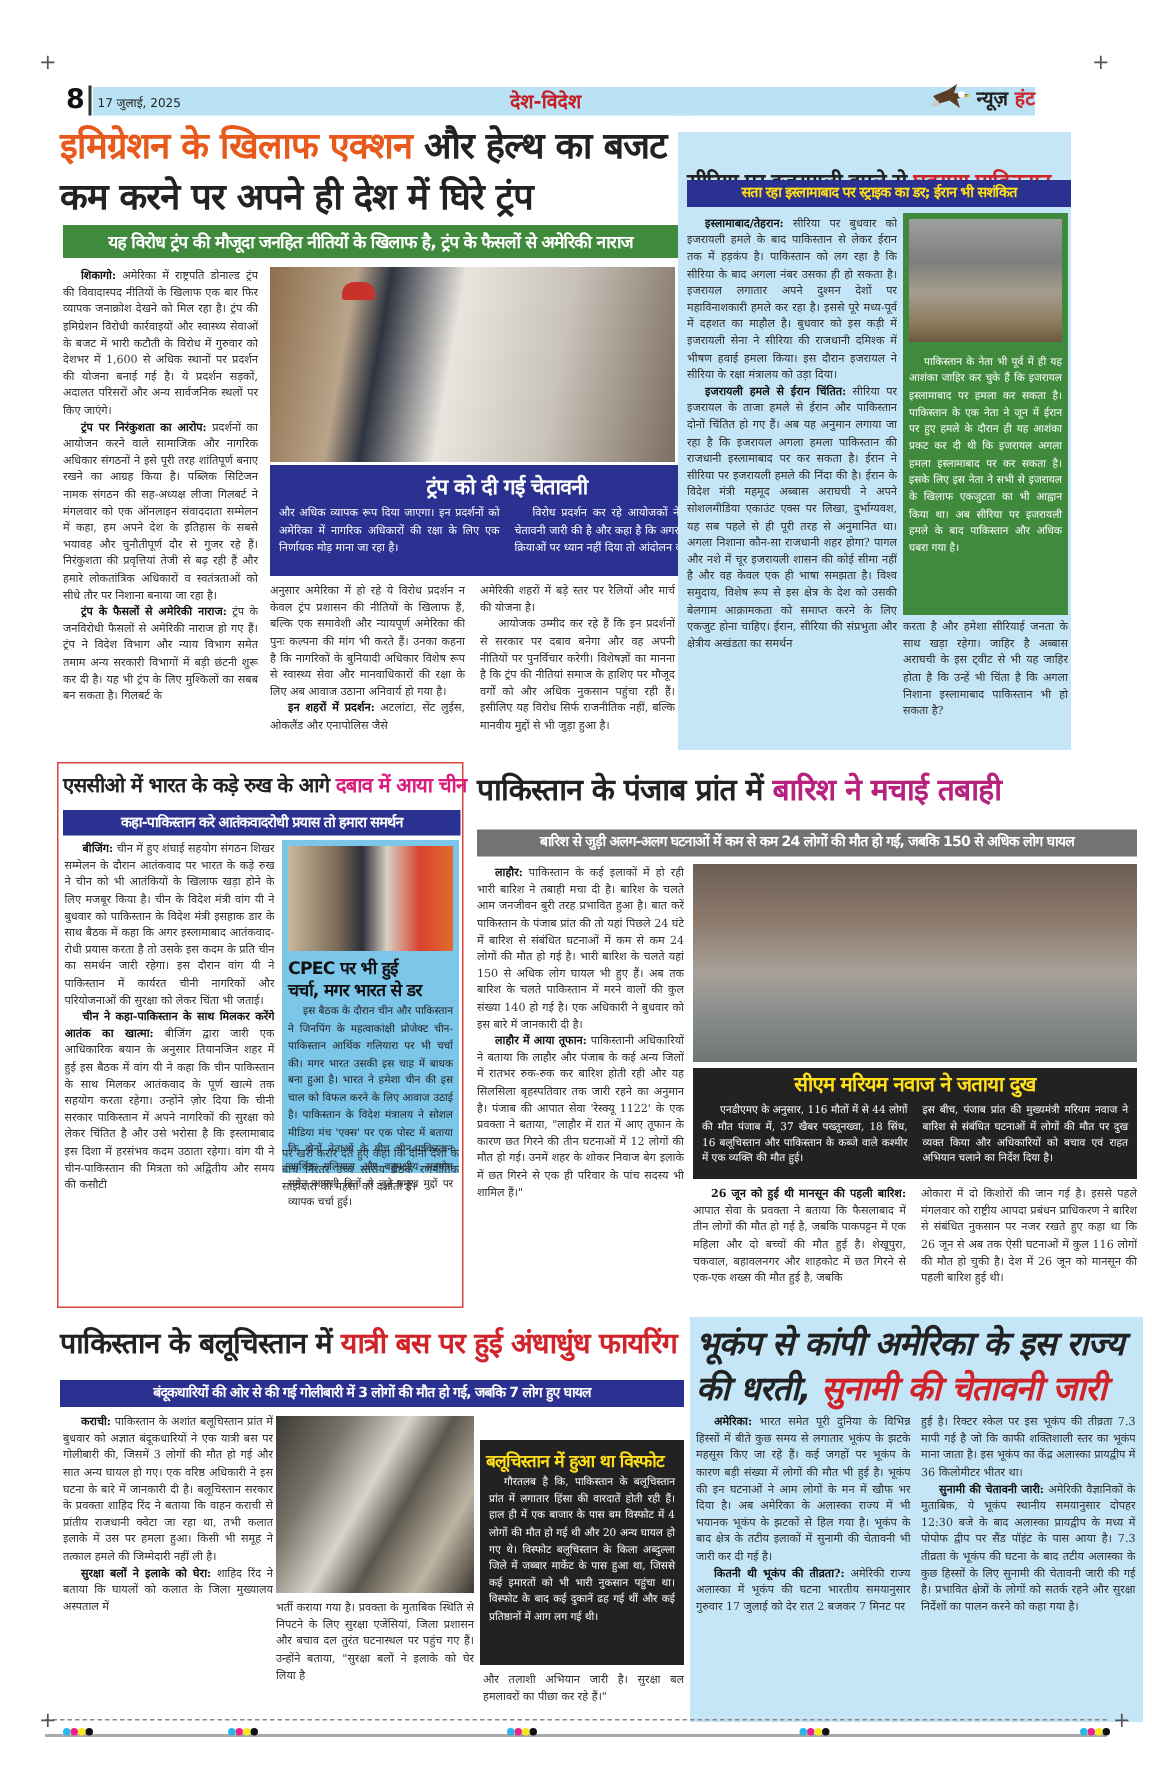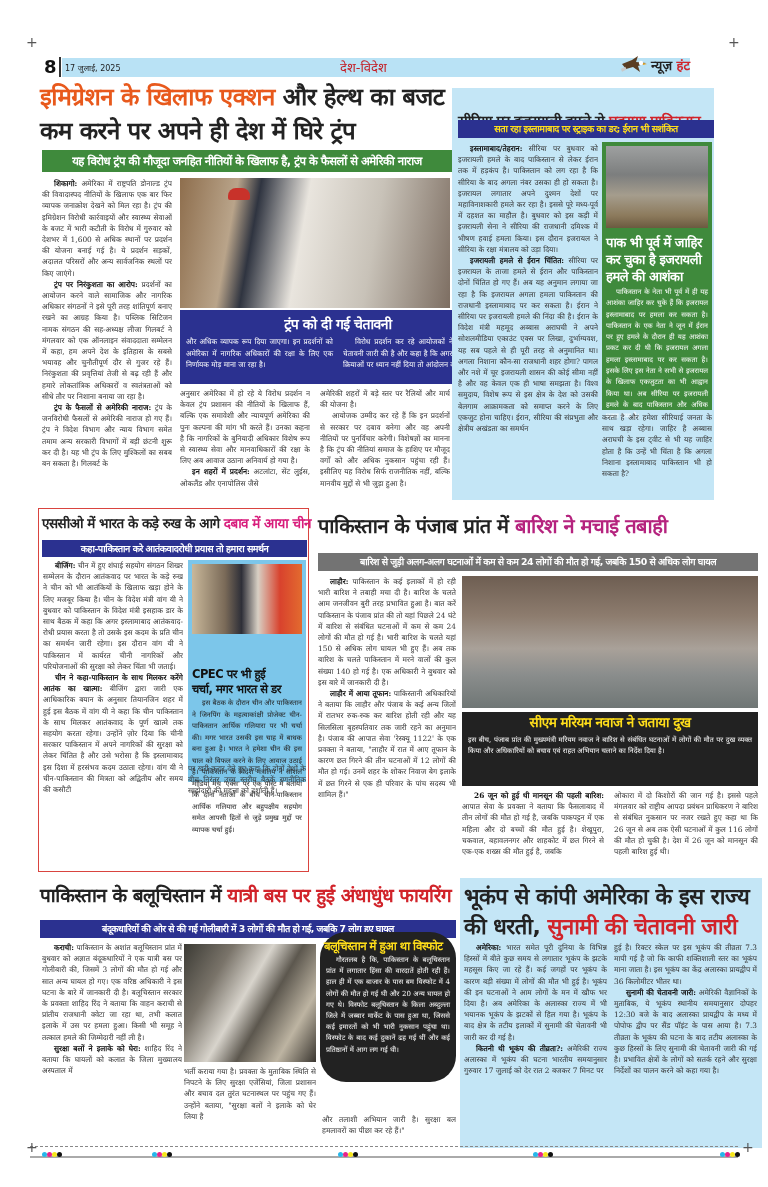--- a/index.html
+++ b/index.html
@@ -7,21 +7,21 @@
   body { position: relative; font-family: "DejaVu Serif", serif; color: #222; }
   .abs { position: absolute; }
   .hd { font-family: "DejaVu Sans", sans-serif; font-weight: bold; letter-spacing: -0.5px; }
   .crop { position: absolute; color: #555; font-family: "DejaVu Sans", sans-serif; font-size: 14px; line-height: 14px; }
 
   .hdr-band { left: 62px; top: 58px; width: 400px; height: 19px; background: #b9e2f5; }
   .hdr-band-r { left: 448px; top: 58px; width: 242px; height: 19px; background: #b9e2f5; }
   .page-no { left: 44px; top: 56px; font-family: "DejaVu Sans", sans-serif; font-weight: bold; font-size: 18px; color: #111; }
   .page-bar { left: 59px; top: 57px; width: 2px; height: 20px; background: #333; }
   .date { left: 65px; top: 62px; font-family: "DejaVu Sans", sans-serif; font-size: 8px; color: #222; }
-  .section { left: 340px; top: 58px; font-family: "DejaVu Sans", sans-serif; font-weight: normal; font-size: 13px; color: #c41d24; }
+  .section { left: 340px; top: 58px; font-family: "DejaVu Sans", sans-serif; font-weight: bold; font-size: 13px; color: #c41d24; }
   .logo { left: 620px; top: 52px; width: 72px; height: 26px; display: flex; align-items: center; gap: 3px; text-align: center; }
   .logo-bird { width: 28px; height: 22px; }
   .logo-text { font-family: "DejaVu Sans", sans-serif; font-weight: bold; font-size: 13px; color: #222; white-space: nowrap; }
   .logo-text .red { color: #d1232a; }
 
   .main-head { left: 40px; top: 80px; width: 410px; font-size: 24px; line-height: 34px; color: #222; }
   .main-head .orange { color: #e8591c; }
   .green-sub { left: 42px; top: 150px; width: 410px; height: 22px; background: #3f8a3c; color: #fff; font-size: 11.5px; text-align: center; line-height: 22px; white-space: nowrap; overflow: hidden; }
 
   .col { font-size: 7.4px; line-height: 11.2px; text-align: justify; color: #333; overflow: hidden; }
@@ -57,26 +57,26 @@
   .punjab-sub { left: 318px; top: 553px; width: 440px; height: 18px; background: #737373; color: #fff; font-size: 9.4px; line-height: 18px; text-align: center; white-space: nowrap; overflow: hidden; }
 
   .cm-box { left: 462px; top: 712px; width: 296px; height: 74px; background: #222; color: #fff; }
   .cm-title { font-size: 13.5px; text-align: center; color: #ffde1a; padding-top: 1px; }
   .cm-body { font-size: 7px; line-height: 10.8px; padding: 4px 6px; display: flex; gap: 10px; text-align: justify; }
 
   .balu-head { left: 40px; top: 882px; width: 400px; font-size: 19px; color: #222; white-space: nowrap; }
   .balu-head .red { color: #d1232a; }
   .balu-sub { left: 40px; top: 920px; width: 416px; height: 18px; background: #2b3190; color: #fff; font-size: 9.3px; line-height: 18px; text-align: center; white-space: nowrap; }
 
-  .blast-box { left: 320px; top: 932px; width: 136px; height: 150px; background: #222; color: #fff; border-radius: 26px; }
+  .blast-box { left: 320px; top: 960px; width: 136px; height: 150px; background: #222; color: #fff; }
   .blast-title { font-size: 11.5px; color: #ffde1a; padding: 6px 4px 2px; white-space: nowrap; }
   .blast-body { font-size: 7px; line-height: 11.2px; padding: 0 6px; text-align: justify; }
 
   .quake-panel { left: 460px; top: 878px; width: 302px; height: 270px; background: #c4e6f6; }
-  .quake-head { left: 464px; top: 882px; width: 296px; font-size: 22px; line-height: 30px; color: #222; }
+  .quake-head { left: 464px; top: 882px; width: 296px; font-size: 22px; line-height: 30px; color: #222; font-style: italic; }
   .quake-head .red { color: #d1232a; }
 
   .dash { height: 0; border-top: 1.5px dashed #888; }
   .reg-line { left: 30px; top: 1156px; width: 708px; height: 2px; background: #aaa; }
   .cmyk { display: flex; gap: 0; position: absolute; top: 1152px; }
   .cmyk span { width: 5px; height: 5px; border-radius: 50%; display: inline-block; }
 </style>
 </head>
 <body>
 
@@ -134,40 +134,39 @@
 <div class="abs syria-sub hd">सता रहा इस्लामाबाद पर स्ट्राइक का डर; ईरान भी सशंकित</div>
 
 <div class="abs col" style="left:458px;top:143px;width:140px;height:355px;">
   <p><b>इस्लामाबाद/तेहरान:</b> <span>सीरिया पर बुधवार को इजरायली हमले के बाद पाकिस्तान से लेकर ईरान तक में हड़कंप है। पाकिस्तान को लग रहा है कि सीरिया के बाद अगला नंबर उसका ही हो सकता है। इजरायल लगातार अपने दुश्मन देशों पर महाविनाशकारी हमले कर रहा है। इससे पूरे मध्य-पूर्व में दहशत का माहौल है। बुधवार को इस कड़ी में इजरायली सेना ने सीरिया की राजधानी दमिश्क में भीषण हवाई हमला किया। इस दौरान इजरायल ने सीरिया के रक्षा मंत्रालय को उड़ा दिया।</span></p>
   <p><b>इजरायली हमले से ईरान चिंतित:</b> <span>सीरिया पर इजरायल के ताजा हमले से ईरान और पाकिस्तान दोनों चिंतित हो गए हैं। अब यह अनुमान लगाया जा रहा है कि इजरायल अगला हमला पाकिस्तान की राजधानी इस्लामाबाद पर कर सकता है। ईरान ने सीरिया पर इजरायली हमले की निंदा की है। ईरान के विदेश मंत्री महमूद अब्बास अराघची ने अपने सोशलमीडिया एकाउंट एक्स पर लिखा, दुर्भाग्यवश, यह सब पहले से ही पूरी तरह से अनुमानित था। अगला निशाना कौन-सा राजधानी शहर होगा? पागल और नशे में चूर इजरायली शासन की कोई सीमा नहीं है और वह केवल एक ही भाषा समझता है। विश्व समुदाय, विशेष रूप से इस क्षेत्र के देश को उसकी बेलगाम आक्रामकता को समाप्त करने के लिए एकजुट होना चाहिए। ईरान, सीरिया की संप्रभुता और क्षेत्रीय अखंडता का समर्थन</span></p>
 </div>
 
 <div class="abs green-box">
   <div class="abs photo" style="left:4px;top:4px;width:102px;height:82px;background:linear-gradient(180deg,#9ea0a0 0%,#7c7e7e 35%,#a59d8d 60%,#8c7a5c 85%,#6b5a40 100%);"></div>
   <div style="position:absolute;top:92px;left:0;width:110px;">
-    <div class="green-box-title hd">पाक भी पूर्व में जाहिर कर चुका है इजरायली हमले की आशंका</div>
     <div class="green-box-body" style="text-indent:10px;">पाकिस्तान के नेता भी पूर्व में ही यह आशंका जाहिर कर चुके हैं कि इजरायल इस्लामाबाद पर हमला कर सकता है। पाकिस्तान के एक नेता ने जून में ईरान पर हुए हमले के दौरान ही यह आशंका प्रकट कर दी थी कि इजरायल अगला हमला इस्लामाबाद पर कर सकता है। इसके लिए इस नेता ने सभी से इजरायल के खिलाफ एकजुटता का भी आह्वान किया था। अब सीरिया पर इजरायली हमले के बाद पाकिस्तान और अधिक घबरा गया है।</div>
   </div>
 </div>
 <div class="abs col" style="left:602px;top:412px;width:110px;height:86px;">
   <p style="text-indent:0;">करता है और हमेशा सीरियाई जनता के साथ खड़ा रहेगा। जाहिर है अब्बास अराघची के इस ट्वीट से भी यह जाहिर होता है कि उन्हें भी चिंता है कि अगला निशाना इस्लामाबाद पाकिस्तान भी हो सकता है?</p>
 </div>
 
 <div class="abs red-frame"></div>
 <div class="abs sco-head hd"><span>एससीओ में भारत के कड़े रुख के आगे </span><span class="pink">दबाव में आया चीन</span></div>
 <div class="abs sco-sub hd">कहा-पाकिस्तान करे आतंकवादरोधी प्रयास तो हमारा समर्थन</div>
 
 <div class="abs col" style="left:43px;top:560px;width:140px;height:308px;">
   <p><b>बीजिंग:</b> <span>चीन में हुए शंघाई सहयोग संगठन शिखर सम्मेलन के दौरान आतंकवाद पर भारत के कड़े रुख ने चीन को भी आतंकियों के खिलाफ खड़ा होने के लिए मजबूर किया है। चीन के विदेश मंत्री वांग यी ने बुधवार को पाकिस्तान के विदेश मंत्री इसहाक डार के साथ बैठक में कहा कि अगर इस्लामाबाद आतंकवाद-रोधी प्रयास करता है तो उसके इस कदम के प्रति चीन का समर्थन जारी रहेगा। इस दौरान वांग यी ने पाकिस्तान में कार्यरत चीनी नागरिकों और परियोजनाओं की सुरक्षा को लेकर चिंता भी जताई।</span></p>
   <p><b>चीन ने कहा-पाकिस्तान के साथ मिलकर करेंगे आतंक का खात्मा:</b> <span>बीजिंग द्वारा जारी एक आधिकारिक बयान के अनुसार तियानजिन शहर में हुई इस बैठक में वांग यी ने कहा कि चीन पाकिस्तान के साथ मिलकर आतंकवाद के पूर्ण खात्मे तक सहयोग करता रहेगा। उन्होंने ज़ोर दिया कि चीनी सरकार पाकिस्तान में अपने नागरिकों की सुरक्षा को लेकर चिंतित है और उसे भरोसा है कि इस्लामाबाद इस दिशा में हरसंभव कदम उठाता रहेगा। वांग यी ने चीन-पाकिस्तान की मित्रता को अद्वितीय और समय की कसौटी</span></p>
 </div>
 
 <div class="abs cpec-box">
   <div class="abs photo" style="left:4px;top:4px;width:110px;height:70px;background:linear-gradient(90deg,#c9b89a 0%,#7a6a58 30%,#2e2f38 45%,#d8d0c4 60%,#d8422d 80%,#e36b2f 100%);"></div>
-  <div style="position:absolute;top:78px;left:0;width:118px;margin-top:29px;">
+  <div style="position:absolute;top:78px;left:0;width:118px;">
     <div class="cpec-title hd"><span>CPEC पर भी हुई</span><br><span>चर्चा, मगर भारत से डर</span></div>
     <div class="cpec-body" style="text-indent:10px;">इस बैठक के दौरान चीन और पाकिस्तान ने जिनपिंग के महत्वाकांक्षी प्रोजेक्ट चीन-पाकिस्तान आर्थिक गलियारा पर भी चर्चा की। मगर भारत उसकी इस चाह में बाधक बना हुआ है। भारत ने हमेशा चीन की इस चाल को विफल करने के लिए आवाज उठाई है। पाकिस्तान के विदेश मंत्रालय ने सोशल मीडिया मंच 'एक्स' पर एक पोस्ट में बताया कि दोनों नेताओं के बीच चीन-पाकिस्तान आर्थिक गलियारा और बहुपक्षीय सहयोग समेत आपसी हितों से जुड़े प्रमुख मुद्दों पर व्यापक चर्चा हुई।</div>
   </div>
 </div>
 <div class="abs col" style="left:188px;top:763px;width:118px;height:82px;">
   <p style="text-indent:0;">पर खरी करार देते हुए कहा कि दोनों देशों के बीच निरंतर उच्च स्तरीय बैठकें रणनीतिक साझेदारी की महत्ता को दर्शाती हैं।</p>
 </div>
 
 <div class="abs punjab-head hd"><span>पाकिस्तान के पंजाब प्रांत में </span><span class="purple">बारिश ने मचाई तबाही</span></div>
 <div class="abs punjab-sub hd">बारिश से जुड़ी अलग-अलग घटनाओं में कम से कम 24 लोगों की मौत हो गई, जबकि 150 से अधिक लोग घायल</div>
@@ -175,20 +174,21 @@
 <div class="abs col" style="left:318px;top:576px;width:138px;height:292px;">
   <p><b>लाहौर:</b> <span>पाकिस्तान के कई इलाकों में हो रही भारी बारिश ने तबाही मचा दी है। बारिश के चलते आम जनजीवन बुरी तरह प्रभावित हुआ है। बात करें पाकिस्तान के पंजाब प्रांत की तो यहां पिछले 24 घंटे में बारिश से संबंधित घटनाओं में कम से कम 24 लोगों की मौत हो गई है। भारी बारिश के चलते यहां 150 से अधिक लोग घायल भी हुए हैं। अब तक बारिश के चलते पाकिस्तान में मरने वालों की कुल संख्या 140 हो गई है। एक अधिकारी ने बुधवार को इस बारे में जानकारी दी है।</span></p>
   <p><b>लाहौर में आया तूफान:</b> <span>पाकिस्तानी अधिकारियों ने बताया कि लाहौर और पंजाब के कई अन्य जिलों में रातभर रुक-रुक कर बारिश होती रही और यह सिलसिला बृहस्पतिवार तक जारी रहने का अनुमान है। पंजाब की आपात सेवा 'रेस्क्यू 1122' के एक प्रवक्ता ने बताया, "लाहौर में रात में आए तूफान के कारण छत गिरने की तीन घटनाओं में 12 लोगों की मौत हो गई। उनमें शहर के शोकर निवाज बेग इलाके में छत गिरने से एक ही परिवार के पांच सदस्य भी शामिल हैं।"</span></p>
 </div>
 
 <div class="abs photo" style="left:462px;top:576px;width:296px;height:132px;background:linear-gradient(180deg,#6e5e52 0%,#8d7c6e 30%,#a9a199 55%,#8a8d8c 75%,#6f7675 100%);"></div>
 
 <div class="abs cm-box">
   <div class="cm-title hd">सीएम मरियम नवाज ने जताया दुख</div>
   <div class="cm-body">
+    <div style="flex:1;text-indent:12px;">एनडीएमए के अनुसार, 116 मौतों में से 44 लोगों की मौत पंजाब में, 37 खैबर पख्तूनख्वा, 18 सिंध, 16 बलूचिस्तान और पाकिस्तान के कब्जे वाले कश्मीर में एक व्यक्ति की मौत हुई।</div>
     <div style="flex:1;">इस बीच, पंजाब प्रांत की मुख्यमंत्री मरियम नवाज ने बारिश से संबंधित घटनाओं में लोगों की मौत पर दुख व्यक्त किया और अधिकारियों को बचाव एवं राहत अभियान चलाने का निर्देश दिया है।</div>
   </div>
 </div>
 
 <div class="abs col" style="left:462px;top:790px;width:142px;height:78px;">
   <p><b>26 जून को हुई थी मानसून की पहली बारिश:</b> <span>आपात सेवा के प्रवक्ता ने बताया कि फैसलाबाद में तीन लोगों की मौत हो गई है, जबकि पाकपट्टन में एक महिला और दो बच्चों की मौत हुई है। शेखूपुरा, चकवाल, बहावलनगर और शाहकोट में छत गिरने से एक-एक शख्स की मौत हुई है, जबकि</span></p>
 </div>
 <div class="abs col" style="left:614px;top:790px;width:144px;height:78px;">
   <p style="text-indent:0;">ओकारा में दो किशोरों की जान गई है। इससे पहले मंगलवार को राष्ट्रीय आपदा प्रबंधन प्राधिकरण ने बारिश से संबंधित नुकसान पर नजर रखते हुए कहा था कि 26 जून से अब तक ऐसी घटनाओं में कुल 116 लोगों की मौत हो चुकी है। देश में 26 जून को मानसून की पहली बारिश हुई थी।</p>
 </div>

